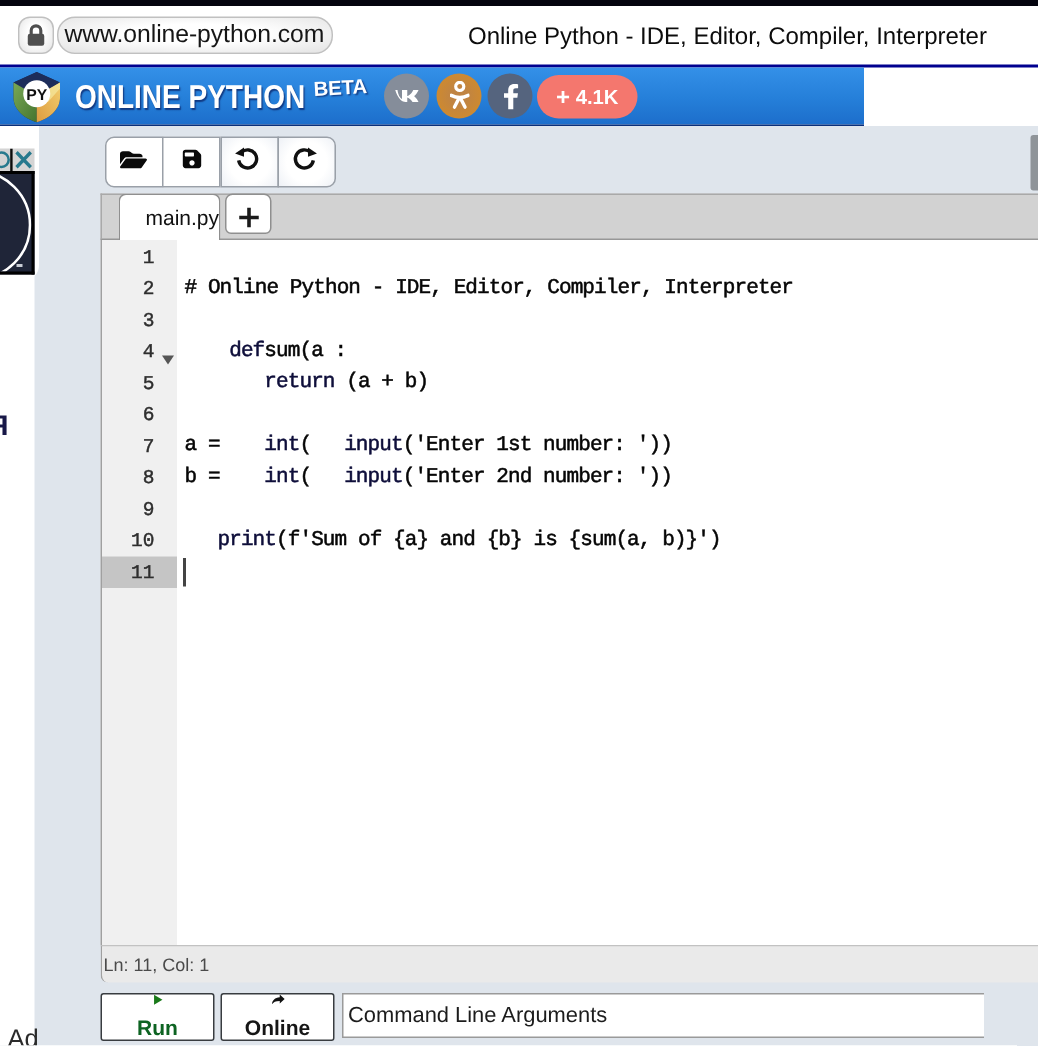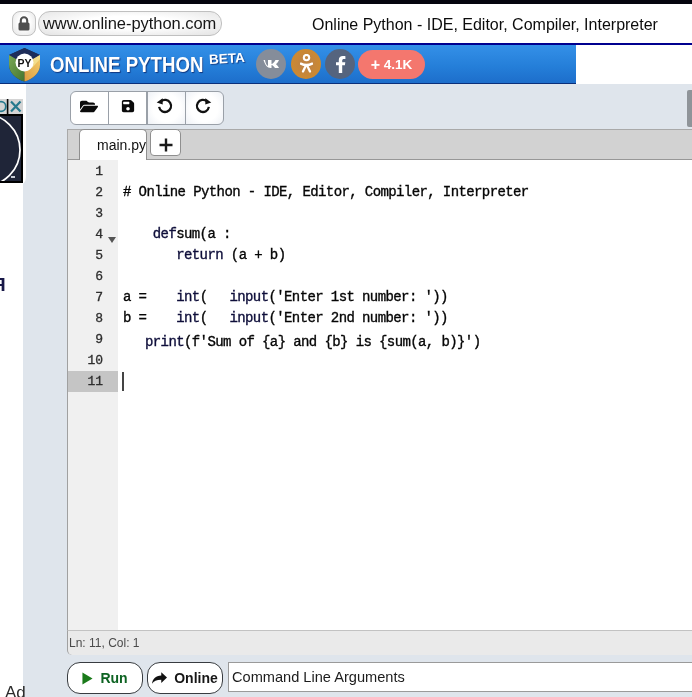--- a/index.html
+++ b/index.html
@@ -83,25 +83,25 @@
   #fold { position:absolute; left:40px; top:77px; width:0; height:0;
           border-left:4px solid transparent; border-right:4px solid transparent; border-top:6px solid #555; }
 
   
   #statusbar { position:absolute; left:67px; top:546px; width:625px; height:25px; background:#eaeaea;
                border-top:1px solid #c2c2c2; border-left:1px solid #a0a0a0; border-radius:0 0 0 5px;
                font-size:12px; color:#4a4a4a; line-height:24px; padding-left:1px; }
 
   
   .bbtn { position:absolute; top:578px; height:32px; background:#fff; border:1.5px solid #383c40;
-          border-radius:13px; display:flex; align-items:center; justify-content:center; gap:7px;
-          font-size:14px; font-weight:bold; }
+          border-radius:2px; display:flex; align-items:center; justify-content:center; gap:7px;
+          font-size:14px; font-weight:bold;flex-direction:column; }
   #runbtn { left:67px; width:76px; color:#0d6322; }
   #sharebtn { left:147px; width:76px; color:#161616; }
-  #cmdinput { position:absolute; left:228px; top:578px; width:464px; height:30px; background:#fff;
+  #cmdinput { position:absolute; left:228px; top:578px; width:428px; height:30px; background:#fff;
               border:1px solid #9a9a9a; border-right:none; font-size:14.6px; color:#1c1c1c;
               line-height:28px; padding-left:3px; }
 
   
   #sbthumb { position:absolute; left:687px; top:6px; width:5px; height:37px; background:#8f9499; border-radius:2px 0 0 2px; }
 </style>
 </head>
 <body>
   <div class="abs" id="topblack"></div>
   <div class="abs" id="browserbar">
@@ -216,21 +216,21 @@
       <div class="ln" style="top:148px">8</div>
       <div class="ln" style="top:169px">9</div>
       <div class="ln" style="top:190px">10</div>
       <div class="ln" style="top:211px">11</div>
       <div id="fold"></div>
       <div class="cl" style="top:22px"># Online Python - IDE, Editor, Compiler, Interpreter</div>
       <div class="cl" style="top:64px"> <span class="kw">def</span>sum(a :</div>
       <div class="cl" style="top:85px">    <span class="kw">return</span> (a + b)</div>
       <div class="cl" style="top:127px">a = <span class="kw">int</span>(<span class="kw">input</span>('Enter 1st number: '))</div>
       <div class="cl" style="top:148px">b = <span class="kw">int</span>(<span class="kw">input</span>('Enter 2nd number: '))</div>
-      <div class="cl" style="top:172px"><span class="kw">print</span>(f'Sum of {a} and {b} is {sum(a, b)}')</div>
+      <div class="cl" style="top:190px"><span class="kw">print</span>(f'Sum of {a} and {b} is {sum(a, b)}')</div>
       <div id="cursor"></div>
     </div>
 
     <div id="statusbar">Ln: 11, Col: 1</div>
 
     <div class="bbtn" id="runbtn">
       <svg width="11" height="13" viewBox="0 0 13 15">
         <path d="M0.5 0.5 L12.5 7.5 L0.5 14.5 Z" fill="#1a7a1a"></path>
       </svg>
       <span>Run</span>

